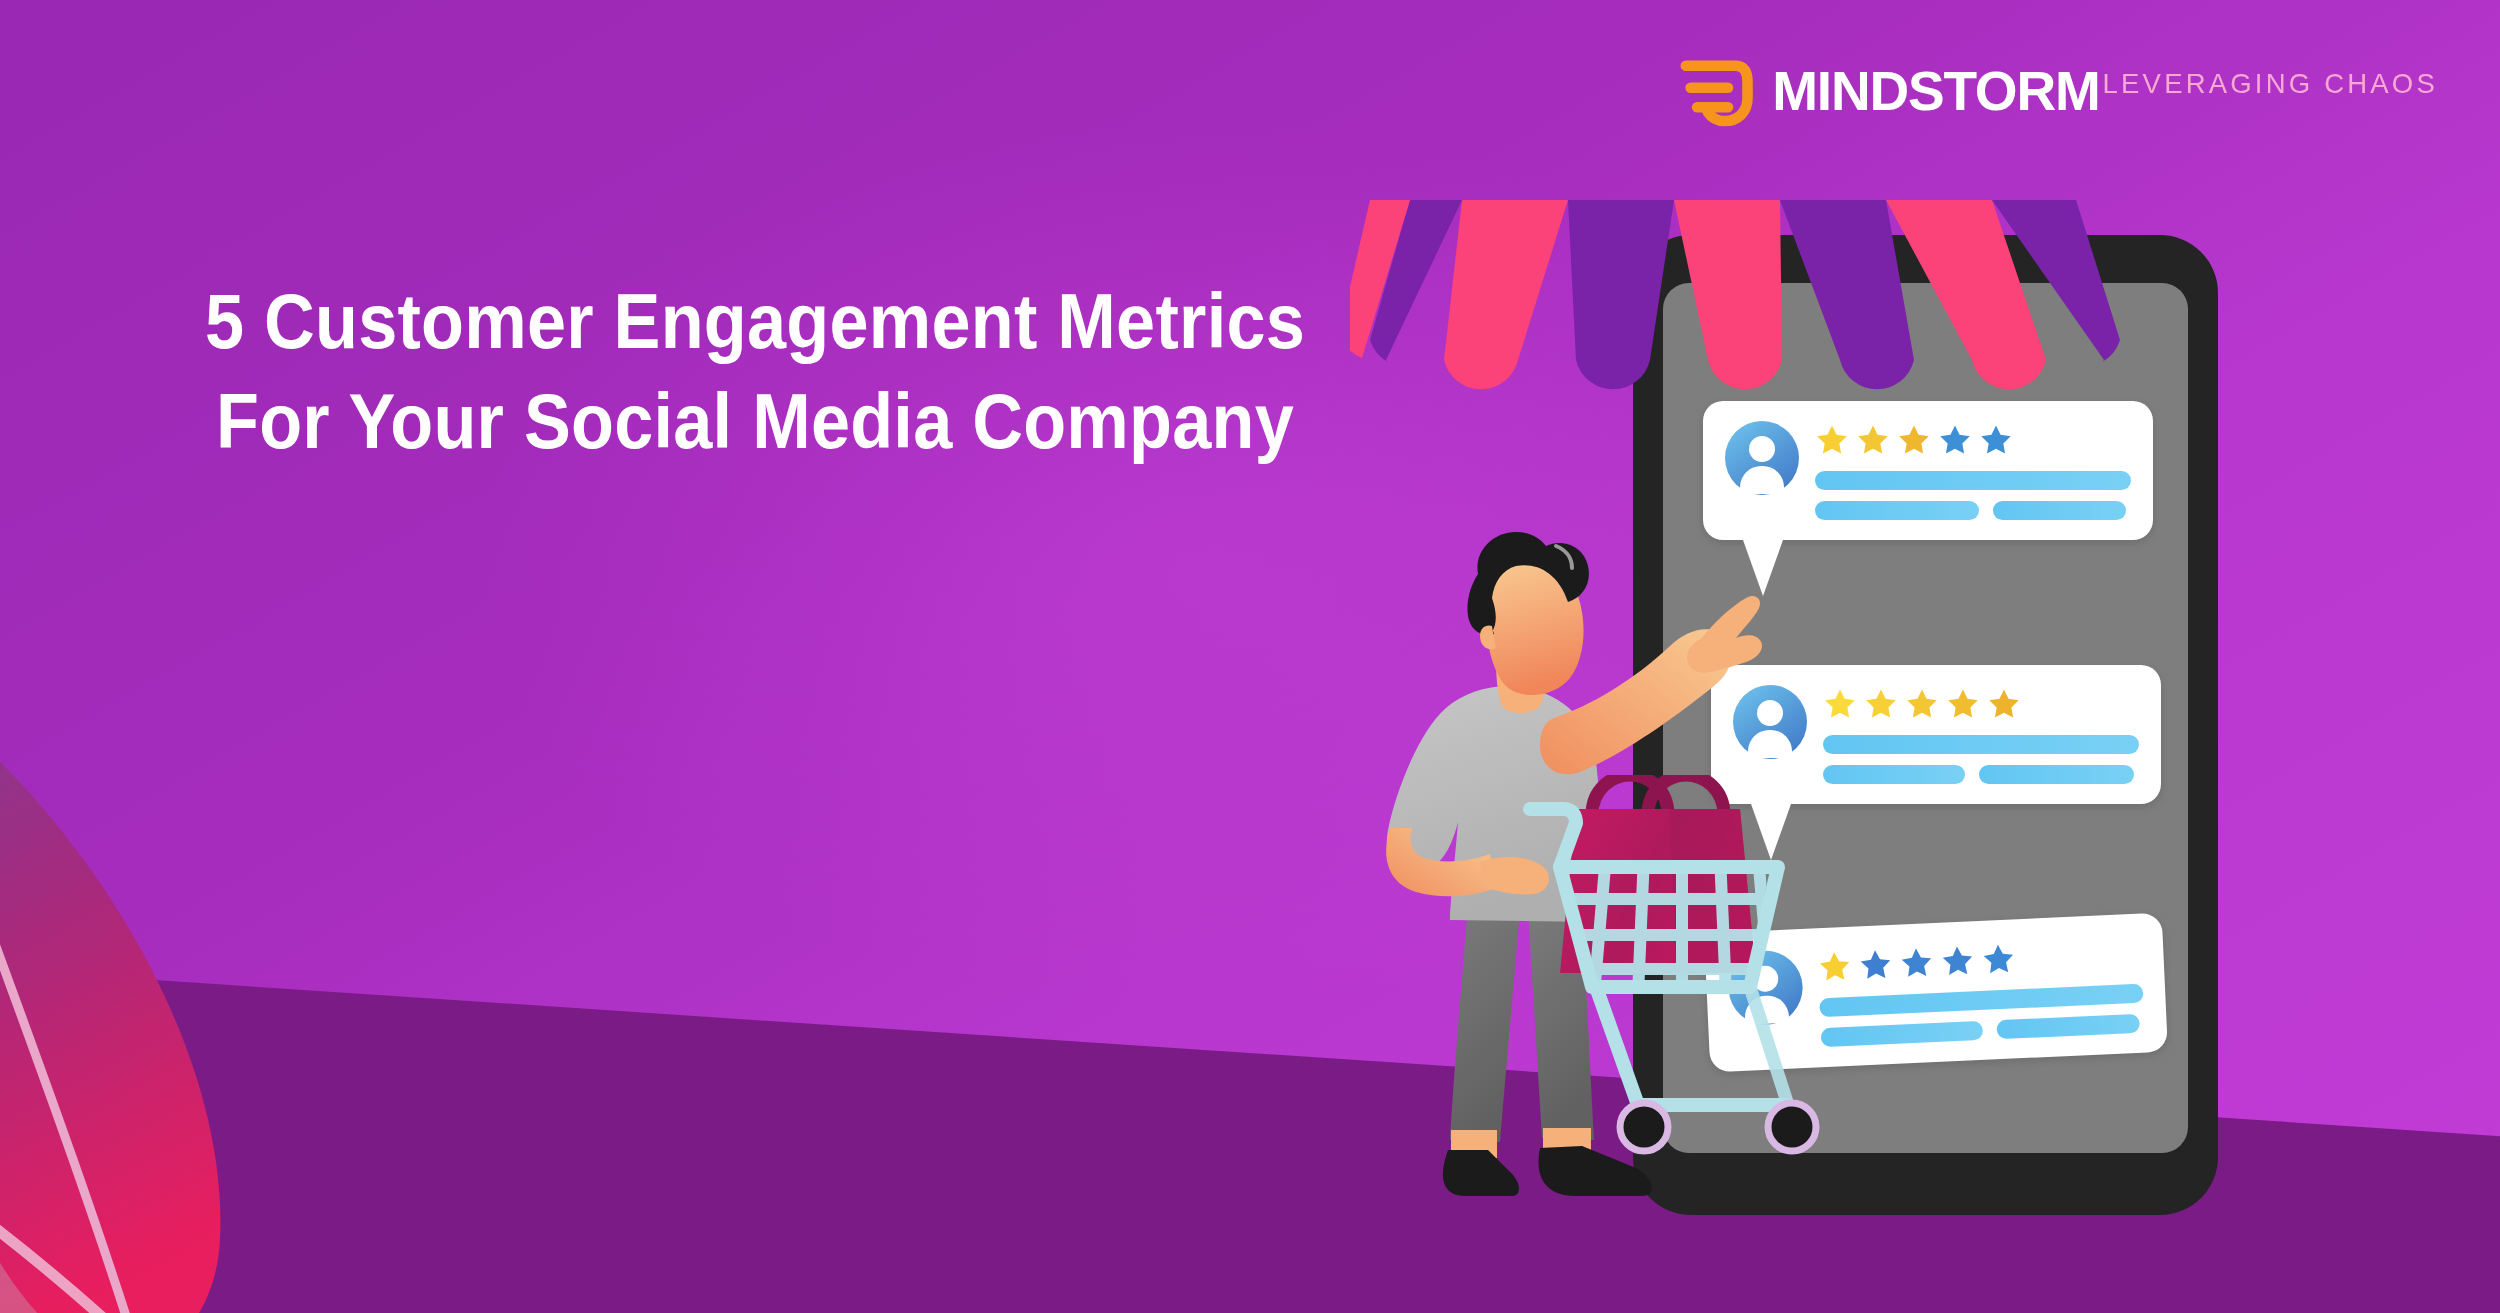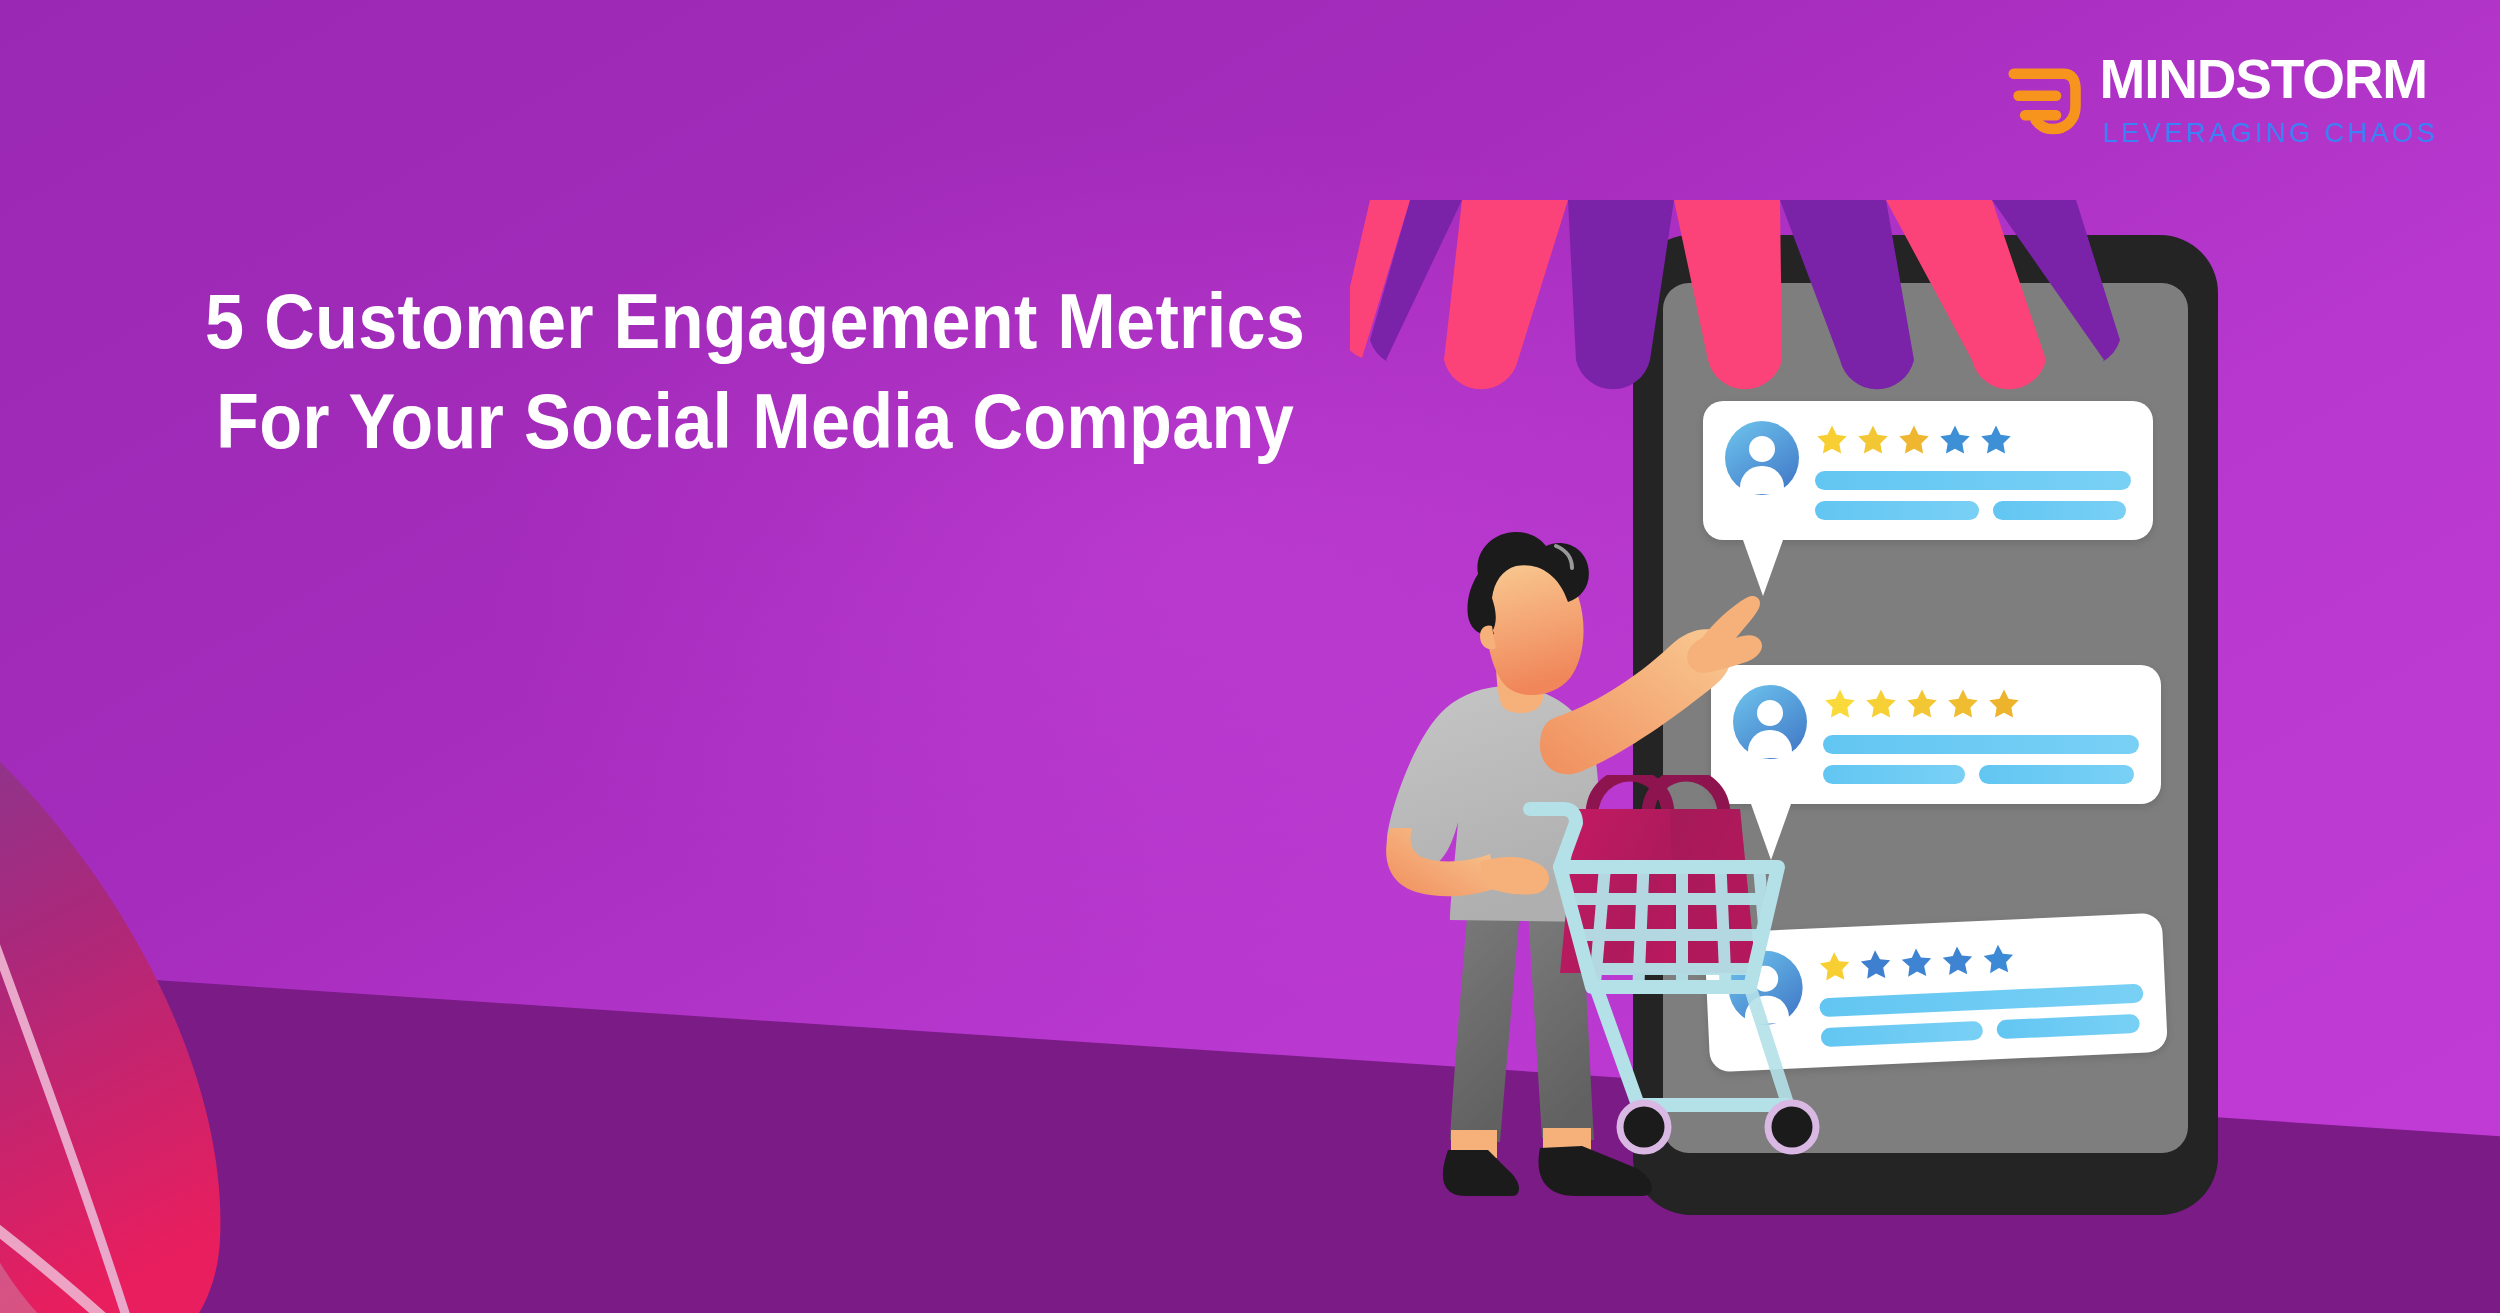--- a/index.html
+++ b/index.html
@@ -16,24 +16,24 @@
     clip-path:polygon(0 34%,100% 66%,100% 100%,0 100%);}
   .bg-glow{position:absolute;left:18%;top:8%;width:60%;height:70%;
     background:radial-gradient(ellipse at center,rgba(205,70,225,.40) 0%,rgba(205,70,225,0) 68%);}
 
   
   .leaf-wrap{position:absolute;left:-170px;top:600px;width:620px;height:760px;}
 
   
   .logo{position:absolute;right:62px;top:52px;display:flex;align-items:center;gap:16px;}
   .logo-mark{width:82px;height:78px;flex:0 0 auto;}
-  .logo-text{display:flex;flex-direction:column;line-height:1;}
+  .logo-text{display:flex;flex-direction:row;line-height:1;}
   .logo-name{color:#fff;font-size:55px;font-weight:bold;letter-spacing:-1.2px;
     font-family:"Liberation Sans", sans-serif;}
-  .logo-tag{color:#3b82f6;font-size:27.5px;letter-spacing:3.2px;margin-top:12px;padding-left:3px;
+  .logo-tag{color:#f9a8d4;font-size:27.5px;letter-spacing:3.2px;margin-top:6px;padding-left:3px;
     font-family:"Liberation Sans", sans-serif;}
 
   
   .headline{position:absolute;left:130px;top:272px;width:1250px;text-align:center;
     color:#ffffff;font-weight:bold;font-size:78px;line-height:1.28;
     letter-spacing:0.3px;
     font-family:"Liberation Sans Narrow","Liberation Sans", sans-serif;
     transform:scaleX(.90);transform-origin:center top;}
 
   

